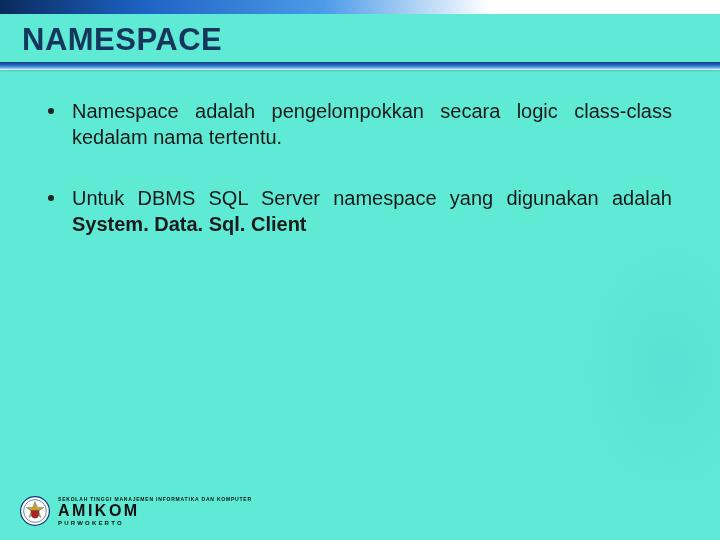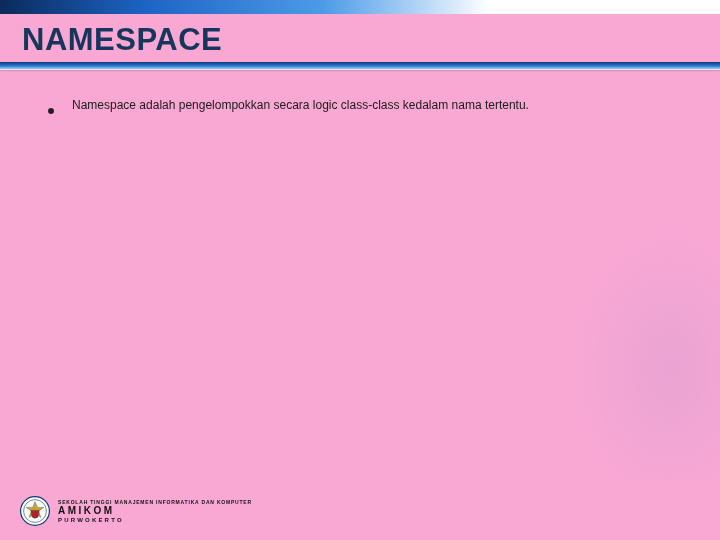--- a/index.html
+++ b/index.html
@@ -1,19 +1,19 @@
 <!DOCTYPE html>
 <html><head>
 <meta charset="utf-8">
 <style>
   * { margin: 0; padding: 0; box-sizing: border-box; }
   html, body { width: 720px; height: 540px; font-family: Arial, Helvetica, sans-serif; overflow: hidden; }
   .slide {
     width: 720px; height: 540px; position: relative;
-    background: #f9a8d4;
+    background: #5eead4;
   }
   .topbar {
     position: absolute; top: 0; left: 0; width: 720px; height: 14px;
     background: linear-gradient(to right, #0a2a5c 0%, #1d63c4 20%, #4d9be8 45%, #ffffff 68%, #ffffff 100%);
   }
   .title {
     position: absolute; top: 22px; left: 22px;
     font-size: 31px; font-weight: 700; color: #16365d;
     letter-spacing: 0.5px;
   }
@@ -21,40 +21,40 @@
     position: absolute; top: 62px; left: 0; width: 720px; height: 8px;
     background: linear-gradient(to bottom,
       #0f3977 0%, #1b5db5 30%, #3a87d8 55%, #8ebdee 80%, #ffffff 100%);
     box-shadow: 0 1px 2px rgba(0,0,0,0.15);
   }
   .content {
     position: absolute; top: 98px; left: 48px; width: 624px;
   }
   .bullet {
     display: flex; align-items: flex-start;
-    font-size: 12px; color: #1a1a1a; line-height: 1.32;
+    font-size: 20px; color: #1a1a1a; line-height: 1.32;
     margin-bottom: 34px;
   }
   .bullet .dot {
     width: 6px; height: 6px; background: #222; border-radius: 50%;
     margin-top: 10px; margin-right: 18px; flex: 0 0 6px;
   }
   .bullet .text { flex: 1; text-align: justify; }
   .bold { font-weight: 700; }
   .footer {
     position: absolute; left: 20px; bottom: 14px;
     display: flex; align-items: center; gap: 8px;
   }
   .crest {
     width: 30px; height: 30px; position: relative;
   }
   .crest svg { width: 30px; height: 30px; display: block; }
   .inst { display: flex; flex-direction: column; line-height: 1; }
   .inst-top { font-size: 5px; letter-spacing: 0.8px; color: #111; font-weight: 700; }
-  .inst-mid { font-size: 10px; letter-spacing: 2.5px; color: #111; font-weight: 700; margin-top: 1px; }
+  .inst-mid { font-size: 16px; letter-spacing: 2.5px; color: #111; font-weight: 700; margin-top: 1px; }
   .inst-bot { font-size: 6px; letter-spacing: 2.2px; color: #111; font-weight: 700; margin-top: 1px; }
   .bg-swoosh {
     position: absolute; right: -40px; bottom: 60px; width: 300px; height: 280px;
     opacity: 0.07; pointer-events: none;
     background: radial-gradient(ellipse 140px 200px at 70% 60%, #1d63c4 0%, rgba(29,99,196,0) 70%);
   }
 </style>
 </head>
 <body>
 
@@ -62,20 +62,26 @@
   <div class="topbar"></div>
   <div class="title">NAMESPACE</div>
   <div class="underline"></div>
   <div class="bg-swoosh"></div>
 
   <div class="content">
     <div class="bullet">
       <div class="dot"></div>
       <div class="text">Namespace adalah pengelompokkan secara  logic class-class kedalam nama tertentu.</div>
     </div>
+    <div class="bullet">
+      <div class="dot"></div>
+      <div class="text">
+        <span>Untuk DBMS SQL Server namespace yang digunakan adalah </span><span class="bold">System. Data. Sql. Client</span>
+      </div>
+    </div>
   </div>
 
   <div class="footer">
     <div class="crest">
       <svg viewBox="0 0 100 100">
         <circle cx="50" cy="50" r="48" fill="#fff" stroke="#0f3977" stroke-width="4"></circle>
         <circle cx="50" cy="50" r="38" fill="none" stroke="#0f3977" stroke-width="2"></circle>
         <path d="M50 18 L58 38 L80 38 L62 50 L70 72 L50 58 L30 72 L38 50 L20 38 L42 38 Z" fill="#c9a227" stroke="#0f3977" stroke-width="1"></path>
         <path d="M36 48 L64 48 L60 70 Q50 78 40 70 Z" fill="#b22222" stroke="#0f3977" stroke-width="1"></path>
       </svg>

